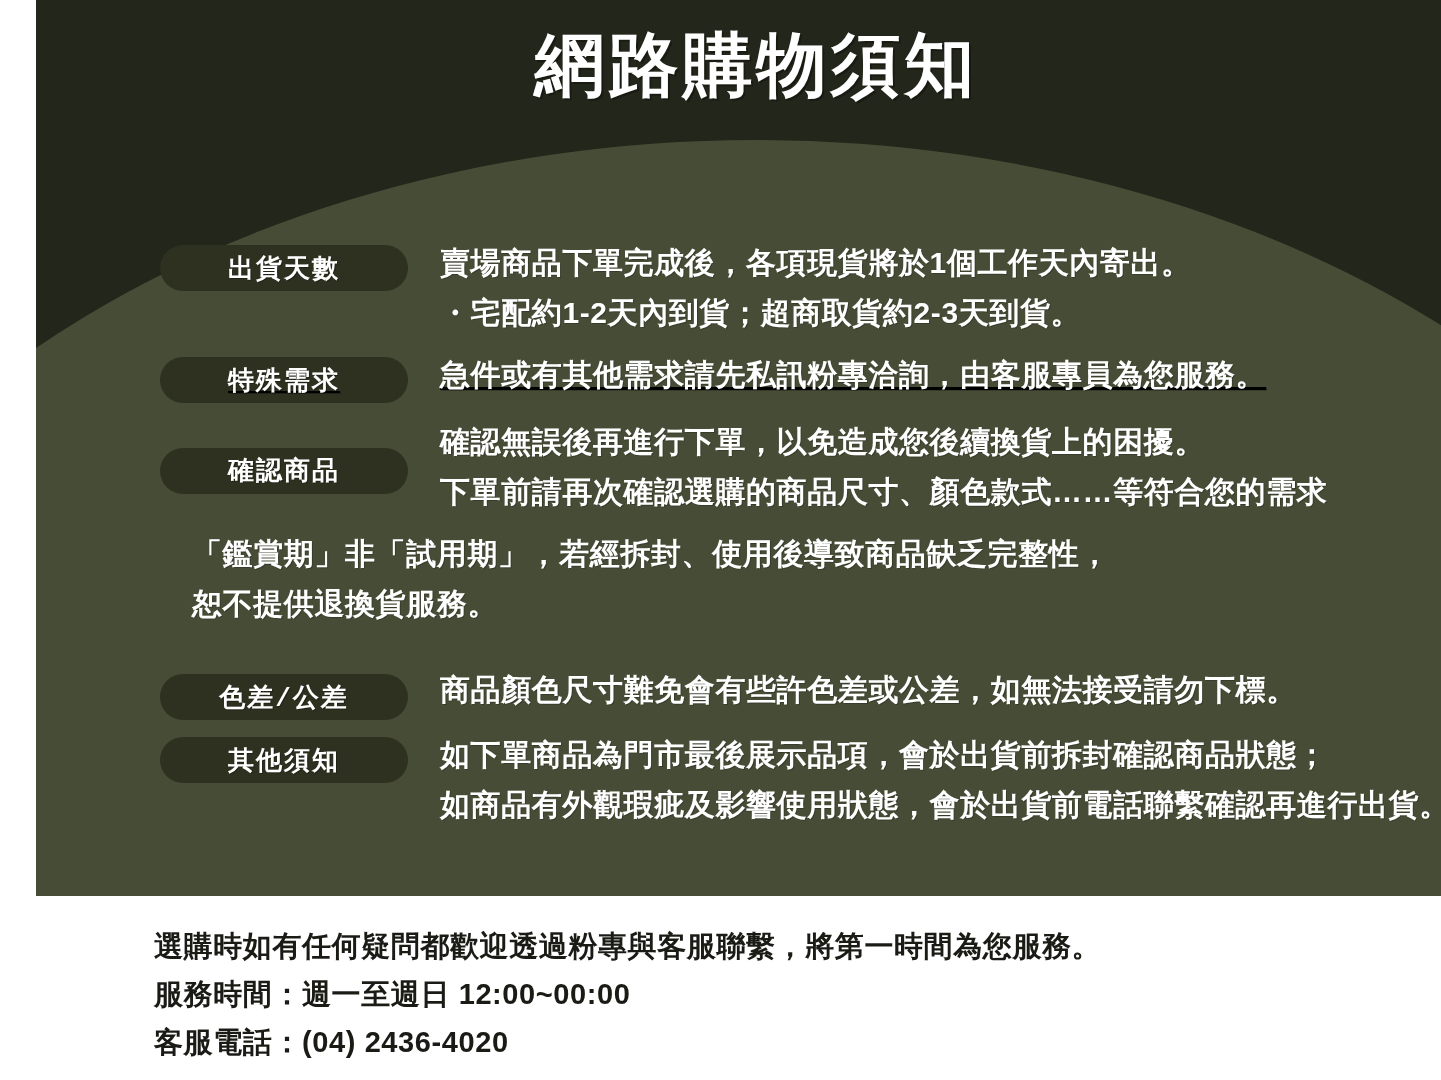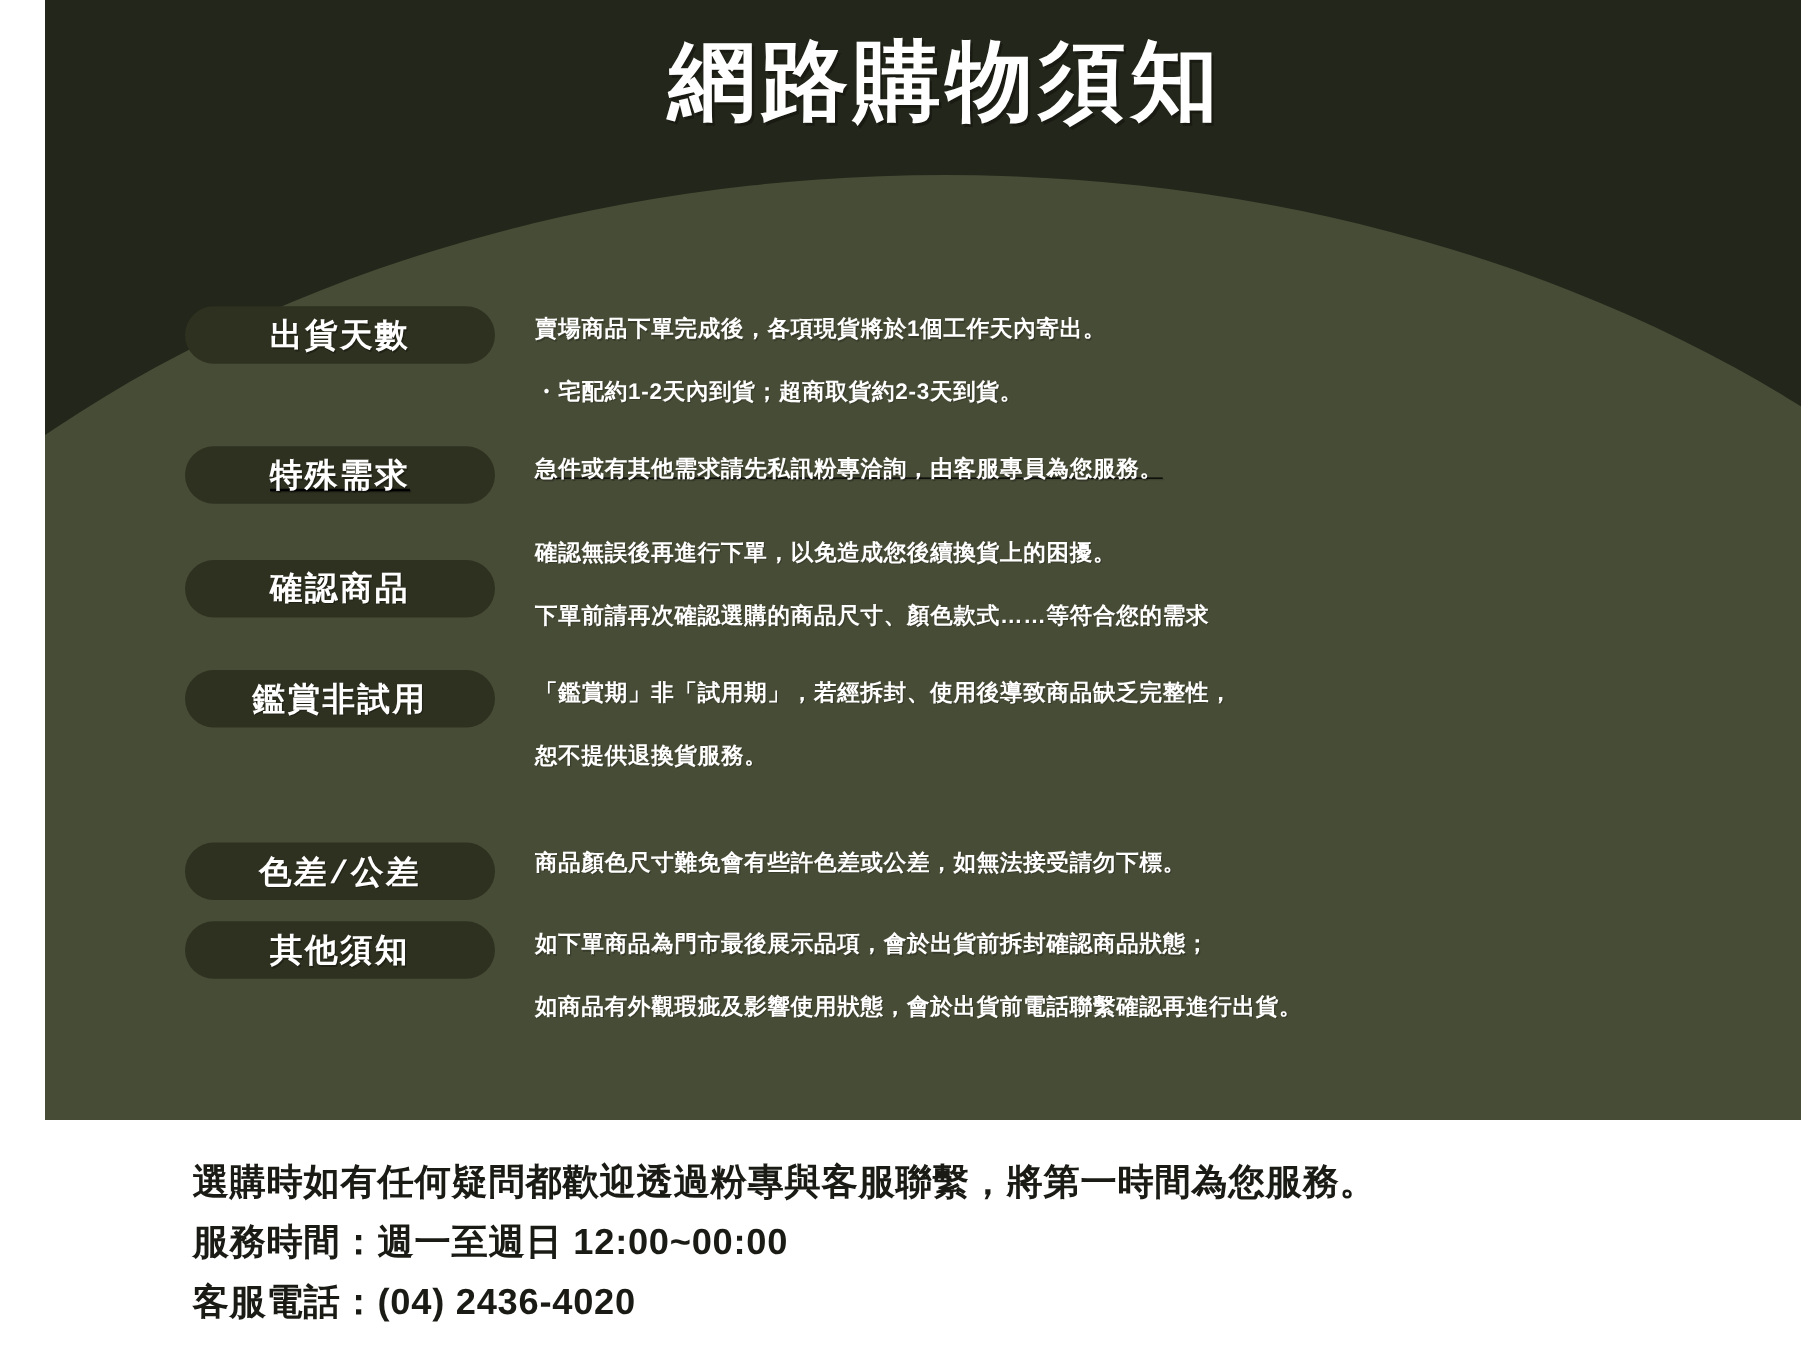--- a/index.html
+++ b/index.html
@@ -55,21 +55,21 @@
     font-weight: 700;
     letter-spacing: 4px;
     color: #ffffff;
     z-index: 5;
     text-shadow: 2px 2px 0 rgba(0,0,0,0.28);
   }
 
   
   .rows {
     position: absolute;
-    left: 0;
+    left: 12px;
     top: 238px;
     width: 1184px;
     z-index: 5;
   }
 
   .row {
     display: flex;
     align-items: flex-start;
     padding-left: 112px;
   }
@@ -88,21 +88,21 @@
     align-items: center;
     justify-content: center;
     margin-top: 7px;
     text-shadow: 1px 1px 0 rgba(0,0,0,0.30);
   }
 
   .body {
     flex: 1 1 auto;
     padding-left: 32px;
     color: #ffffff;
-    font-size: 18px;
+    font-size: 30px;
     font-weight: 700;
     letter-spacing: 0.6px;
     text-shadow: 1px 1px 0 rgba(0,0,0,0.22);
   }
 
   .body .line { line-height: 50px; white-space: nowrap; }
 
   
   .row.r1 { margin-top: 0px; }
   .row.r2 { margin-top: 12px; text-decoration: underline; }
@@ -161,21 +161,20 @@
 
     <div class="row r3">
       <div class="pill">確認商品</div>
       <div class="body">
         <div class="line">確認無誤後再進行下單，以免造成您後續換貨上的困擾。</div>
         <div class="line">下單前請再次確認選購的商品尺寸、顏色款式……等符合您的需求</div>
       </div>
     </div>
 
     <div class="row r4">
-      <div class="pill">鑑賞非試用</div>
       <div class="body">
         <div class="line">「鑑賞期」非「試用期」，若經拆封、使用後導致商品缺乏完整性，</div>
         <div class="line">恕不提供退換貨服務。</div>
       </div>
     </div>
 
     <div class="row r5">
       <div class="pill">色差/公差</div>
       <div class="body">
         <div class="line">商品顏色尺寸難免會有些許色差或公差，如無法接受請勿下標。</div>

